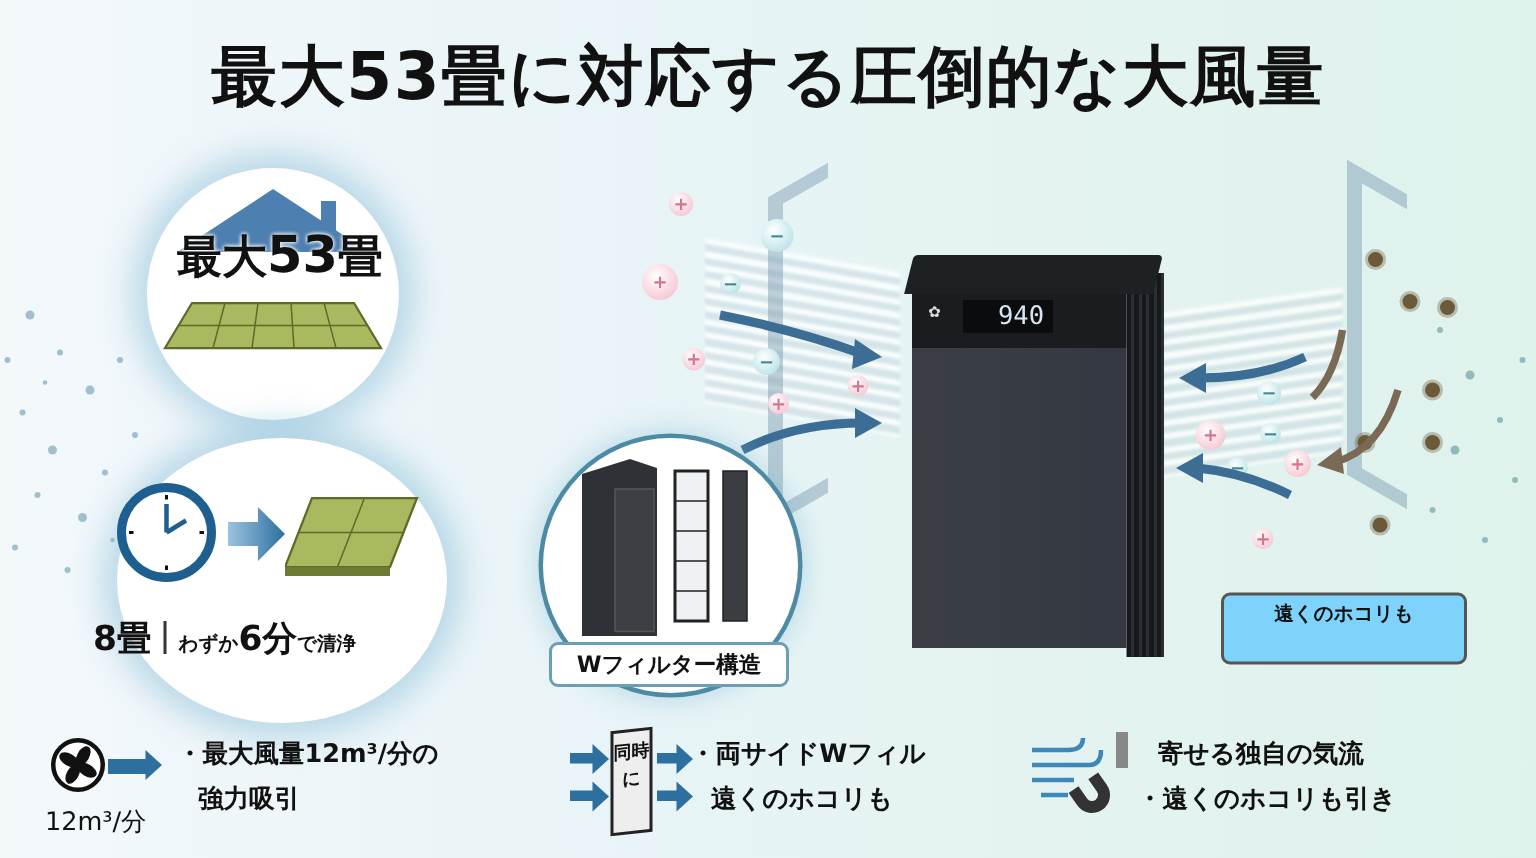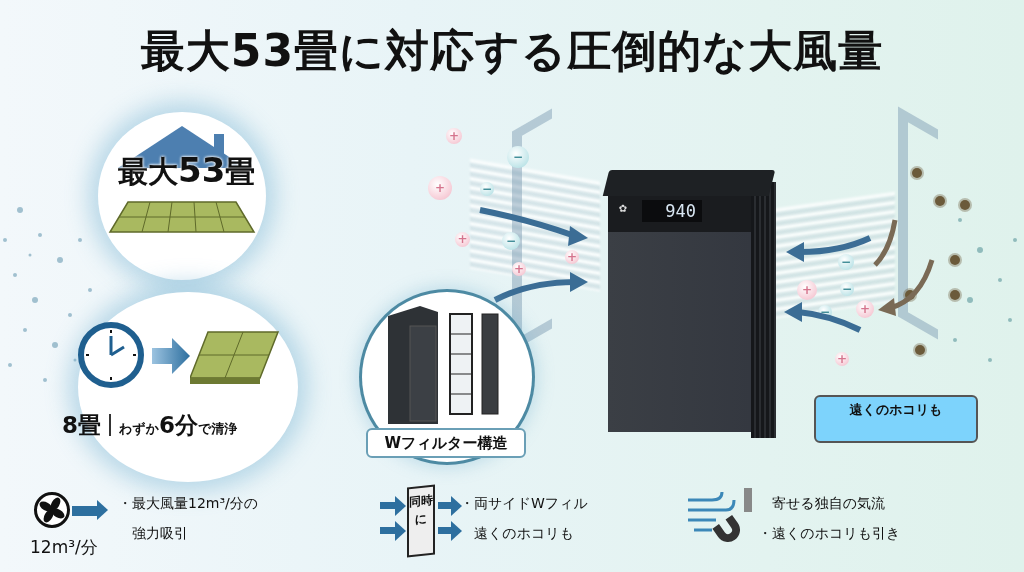--- a/index.html
+++ b/index.html
@@ -19,21 +19,21 @@
 .c2text .small{font-size:13px}
 .wlabel{position:absolute;left:366px;top:428px;width:160px;height:30px;border:2px solid #6a9fb6;border-radius:6px;background:#fff;font-size:15px;font-weight:bold;text-align:center;line-height:27px}
 .airlabel{position:absolute;left:814px;top:395px;width:164px;height:48px;border:2px solid #555;border-radius:6px;background:#7dd3fc;font-size:13px;font-weight:bold;text-align:center;line-height:20px;padding-top:3px}
 .purifier{position:absolute;left:596px;top:170px;width:178px;height:272px}
 .p-top{position:absolute;left:10px;top:0;width:166px;height:26px;background:#1e2124;transform:skewX(-14deg);border-radius:3px 3px 0 0}
 .p-panel{position:absolute;left:12px;top:26px;width:143px;height:36px;background:#1a1c1f}
 .p-front{position:absolute;left:12px;top:62px;width:143px;height:200px;background:linear-gradient(90deg,#3b3f45,#343840)}
 .p-side{position:absolute;left:155px;top:12px;width:25px;height:256px;background:repeating-linear-gradient(90deg,#15171a 0 3px,#2a2d31 3px 5px)}
 .p-display{position:absolute;left:46px;top:30px;width:60px;height:22px;background:#0b0c0e;color:#d8e6f2;font-family:"DejaVu Sans Mono",monospace;font-size:17px;text-align:right;padding-right:6px;line-height:22px}
 .p-logo{position:absolute;left:18px;top:33px;width:18px;height:16px;color:#ddd;font-size:10px;text-align:center}
-.bottom{position:absolute;top:488px;font-size:14px;font-weight:normal;line-height:30px}
+.bottom{position:absolute;top:488px;font-size:17px;font-weight:bold;line-height:30px}
 .b1{left:118px}.b2{left:460px}.b3{left:758px}
 .fan{position:absolute;left:34px;top:492px;width:36px;height:36px;border-radius:50%;border:3px solid #111;background:#fff}
 .fanlabel{position:absolute;left:30px;top:536px;font-size:17px;font-weight:normal}
 .door{position:absolute;left:407px;top:486px;width:28px;height:70px;background:#eee;border:2px solid #222;transform:skewY(-6deg);font-size:12px;font-weight:bold;text-align:center;line-height:18px;padding-top:4px}
 .arrow{position:absolute;height:8px;background:#2d6f9f}
 .arrow::after{content:"";position:absolute;right:-10px;top:-6px;border-left:11px solid #2d6f9f;border-top:10px solid transparent;border-bottom:10px solid transparent}
 .ion{position:absolute;border-radius:50%;font-size:12px;font-weight:bold;text-align:center}
 .ion.p{background:radial-gradient(circle at 40% 35%,#fff,#f3b7c6);color:#d5748d}
 .ion.m{background:radial-gradient(circle at 40% 35%,#fff,#a7dbe0);color:#3c8a95}
 .frame{position:absolute;border:10px solid rgba(120,150,175,.45);border-right:none}

